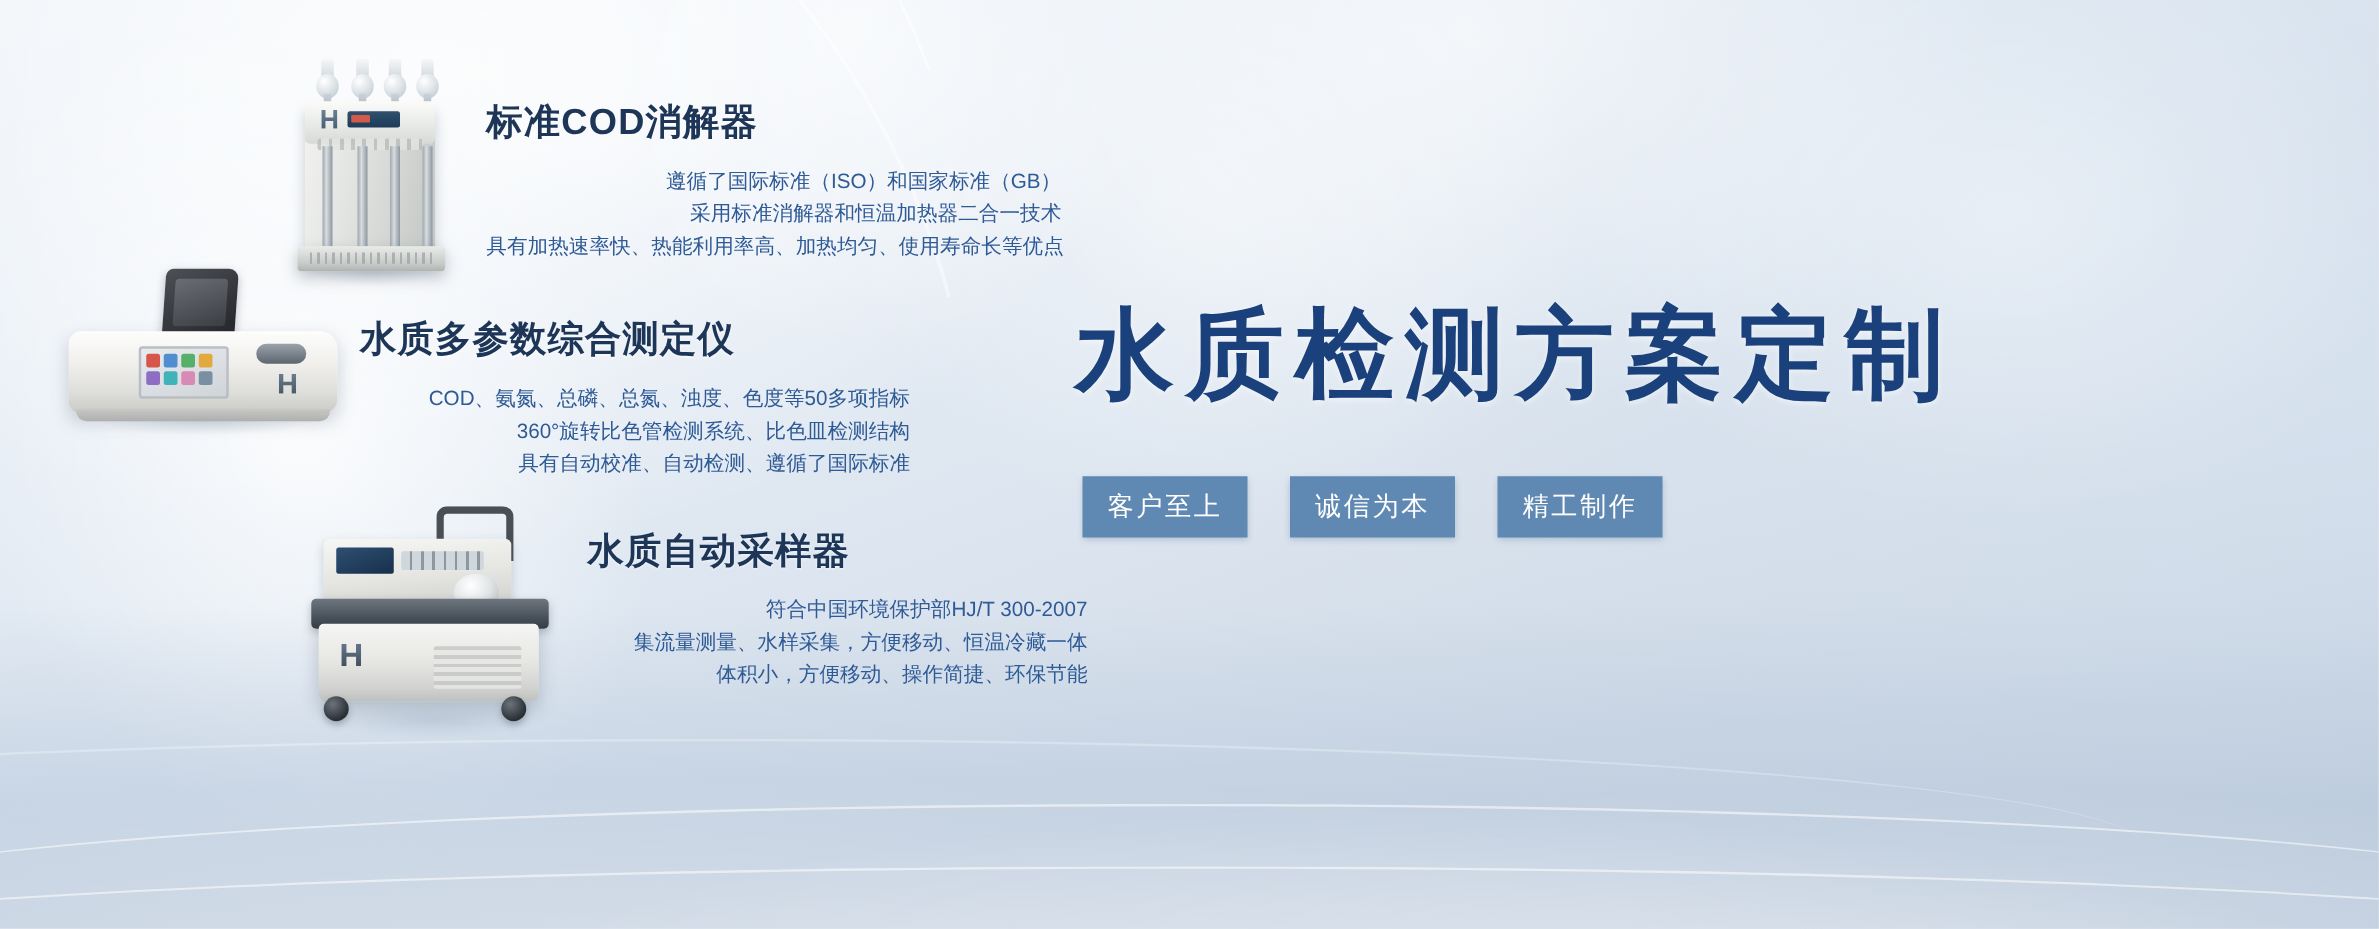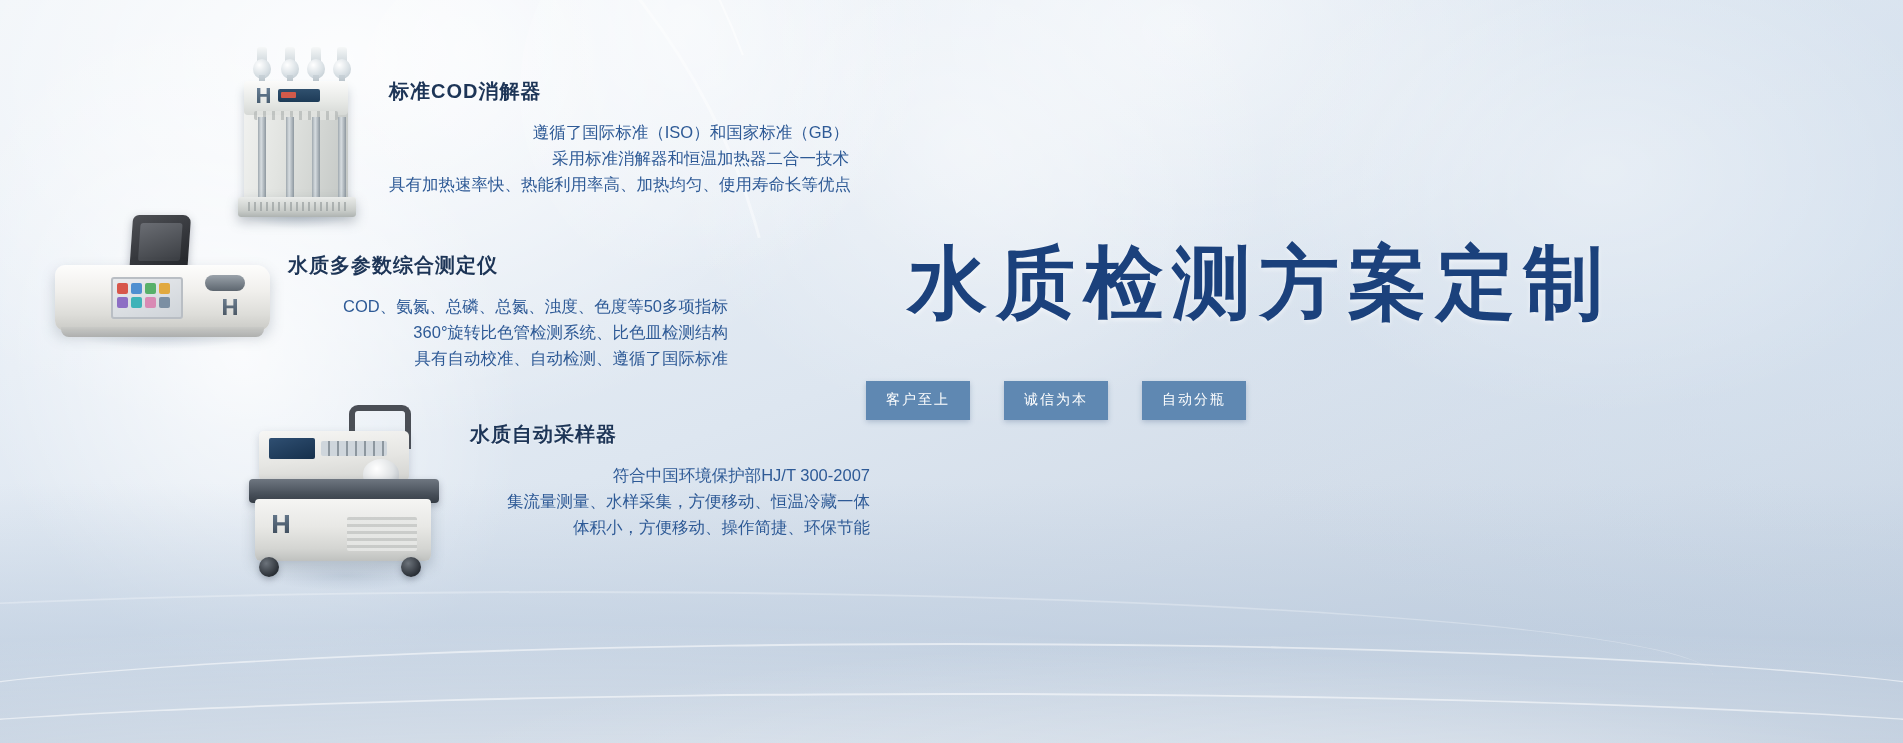--- a/index.html
+++ b/index.html
@@ -70,21 +70,21 @@
     border-radius:50%;
     border-top:2px solid rgba(255,255,255,.55);
     pointer-events:none;
   }
 
   
   .product { position:absolute; }
   .p-title {
     color:#1d3557;
     font-weight:bold;
-    font-size:20px;
+    font-size:29px;
     letter-spacing:1px;
     white-space:nowrap;
     text-shadow:0 1px 2px rgba(255,255,255,.6);
   }
   .p-lines { margin-top:14px; }
   .p-line {
     color:#2e5a96;
     font-size:16.5px;
     line-height:26px;
     white-space:nowrap;
@@ -100,30 +100,29 @@
 
   
   #hero {
     position:absolute; left:860px; top:231px;
     color:#1b417c;
     font-size:79px;
     font-weight:bold;
     letter-spacing:9px;
     white-space:nowrap;
     text-shadow:0 2px 5px rgba(255,255,255,.55);
-    margin-left:48px;
   }
   #badges {
     position:absolute; left:866px; top:381px;
     display:flex; gap:34px;
   }
   .badge {
     background:#5f88b2;
     color:#ffffff;
-    font-size:14px;
+    font-size:21px;
     letter-spacing:2px;
     padding:10px 20px 11px;
     white-space:nowrap;
     box-shadow:0 2px 5px rgba(60,90,130,.28);
   }
 
   
   .shot { position:absolute; }
 
   
@@ -438,16 +437,16 @@
       <div class="p-line">集流量测量、水样采集，方便移动、恒温冷藏一体</div>
       <div class="p-line">体积小，方便移动、操作简捷、环保节能</div>
     </div>
   </div>
 
   <div id="hero">水质检测方案定制</div>
 
   <div id="badges">
     <div class="badge">客户至上</div>
     <div class="badge">诚信为本</div>
-    <div class="badge">自动分瓶</div>
+    <div class="badge">精工制作</div>
   </div>
 
 </div>
 
 </body></html>

